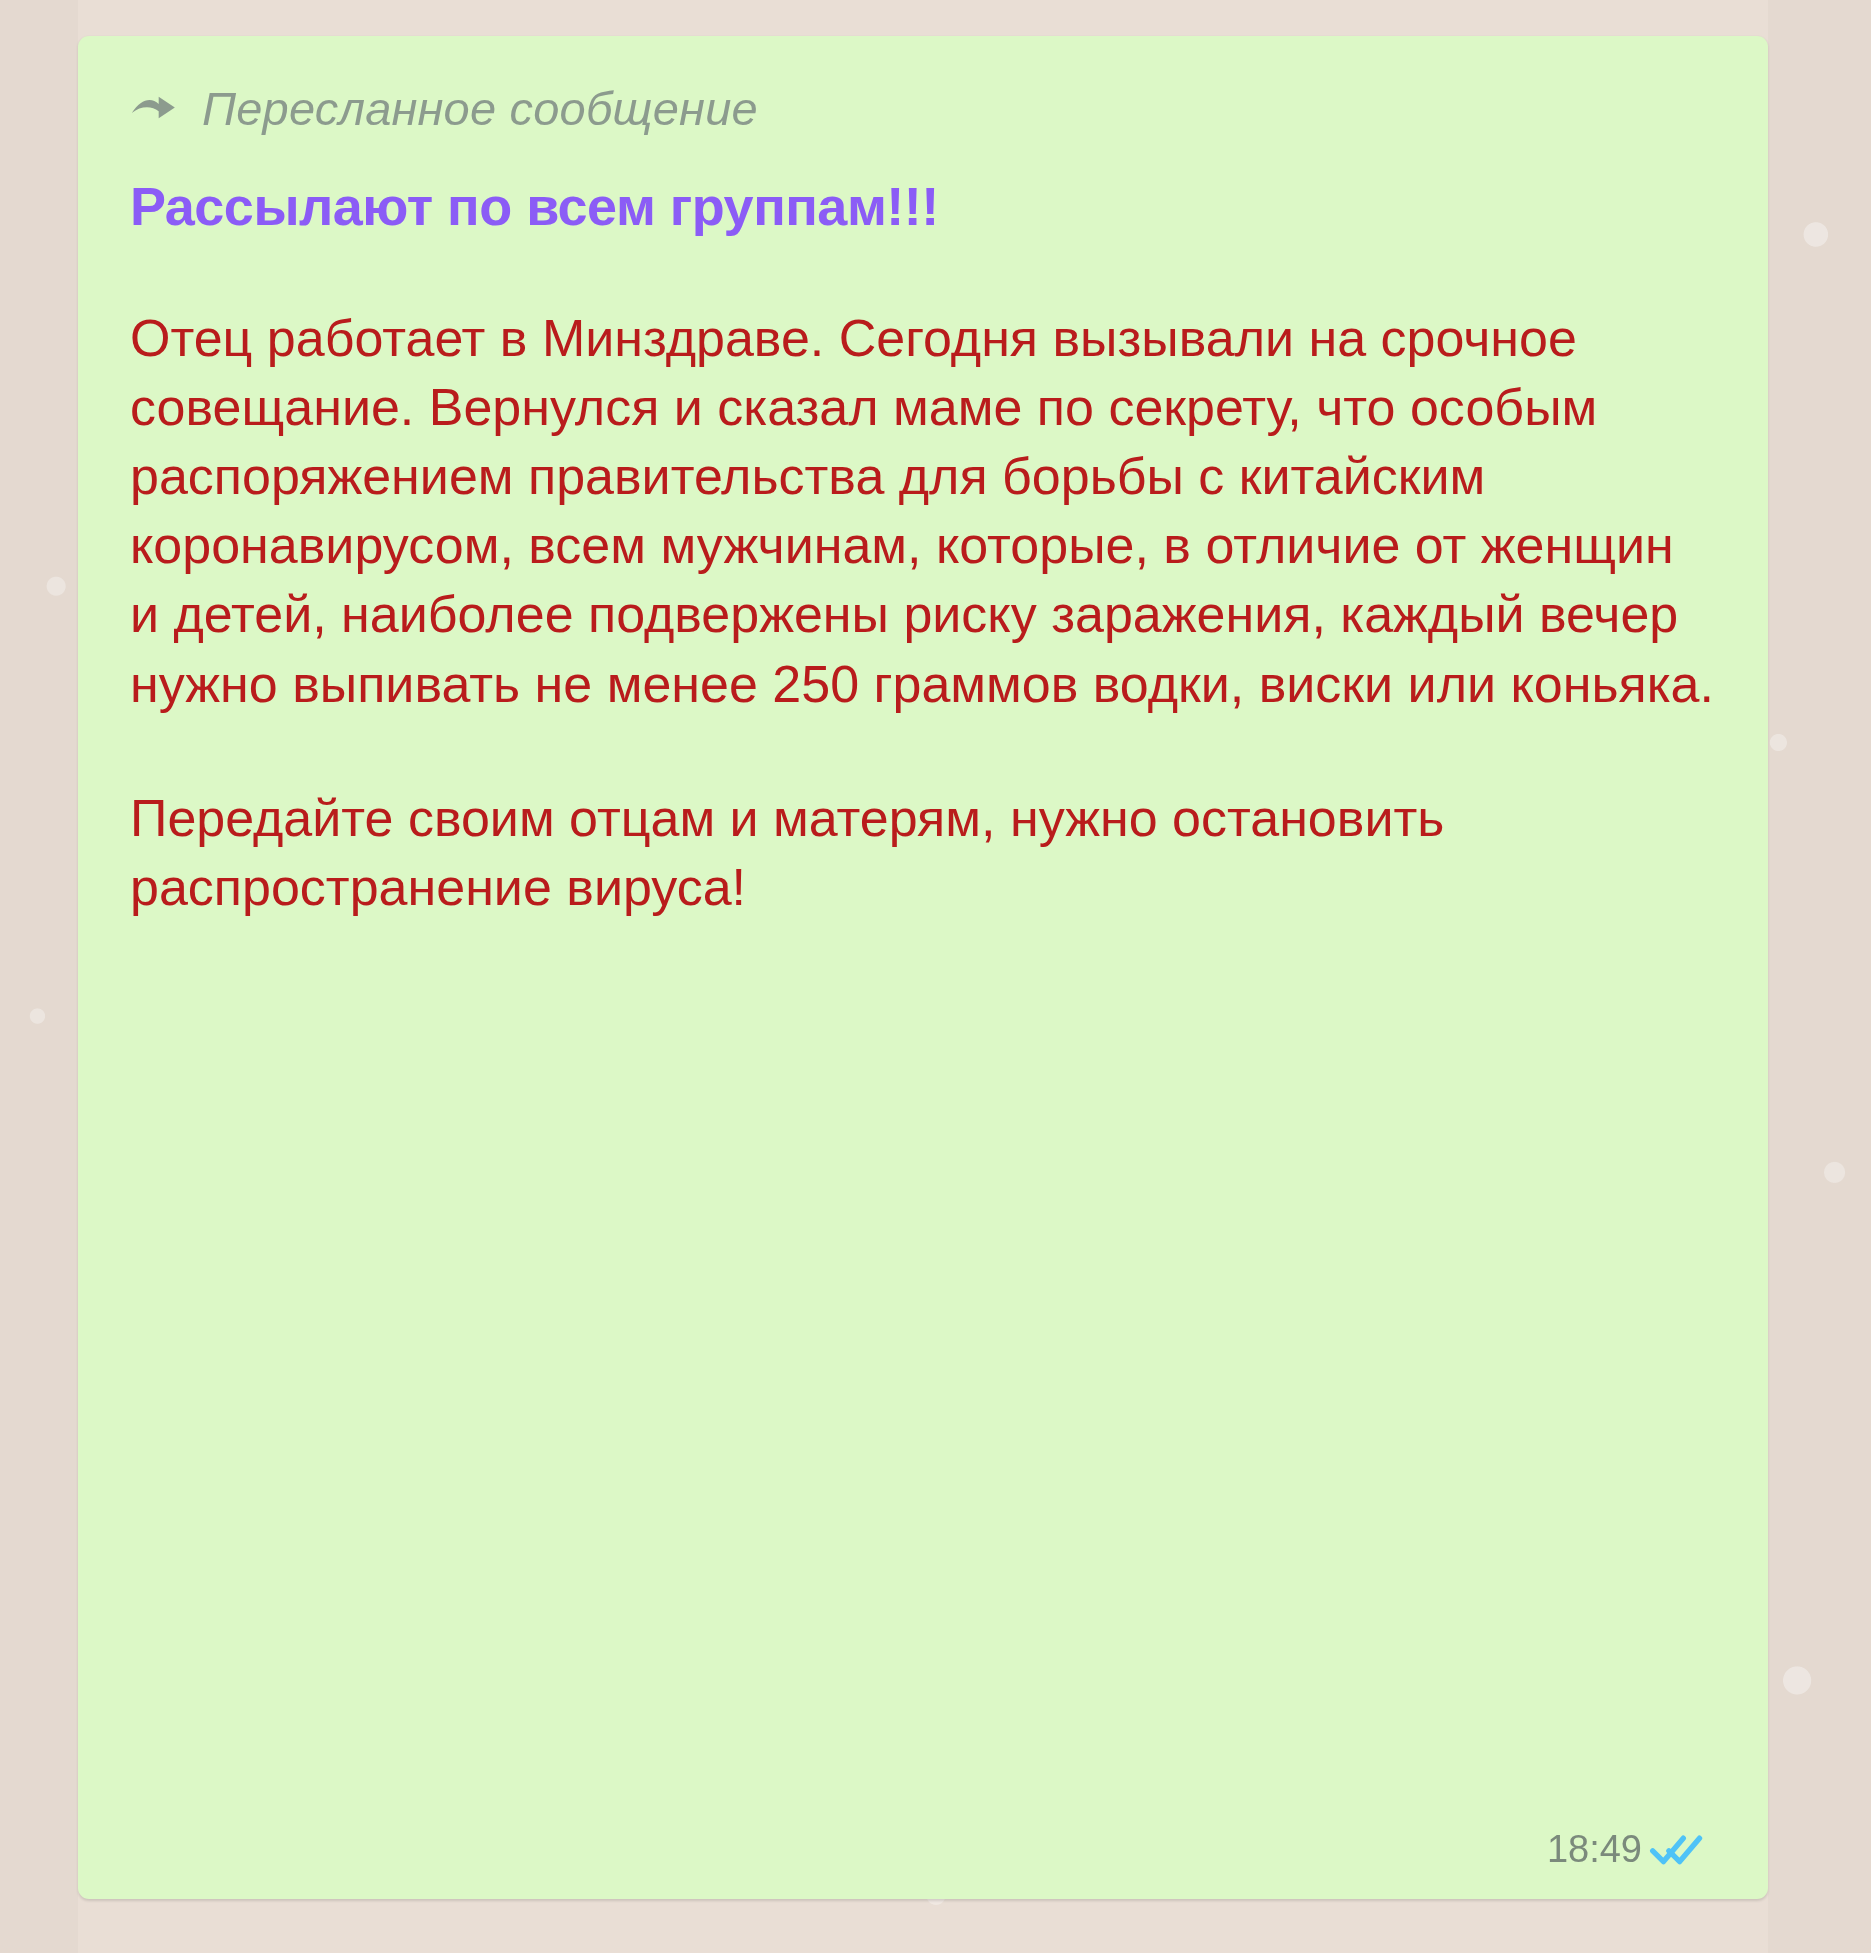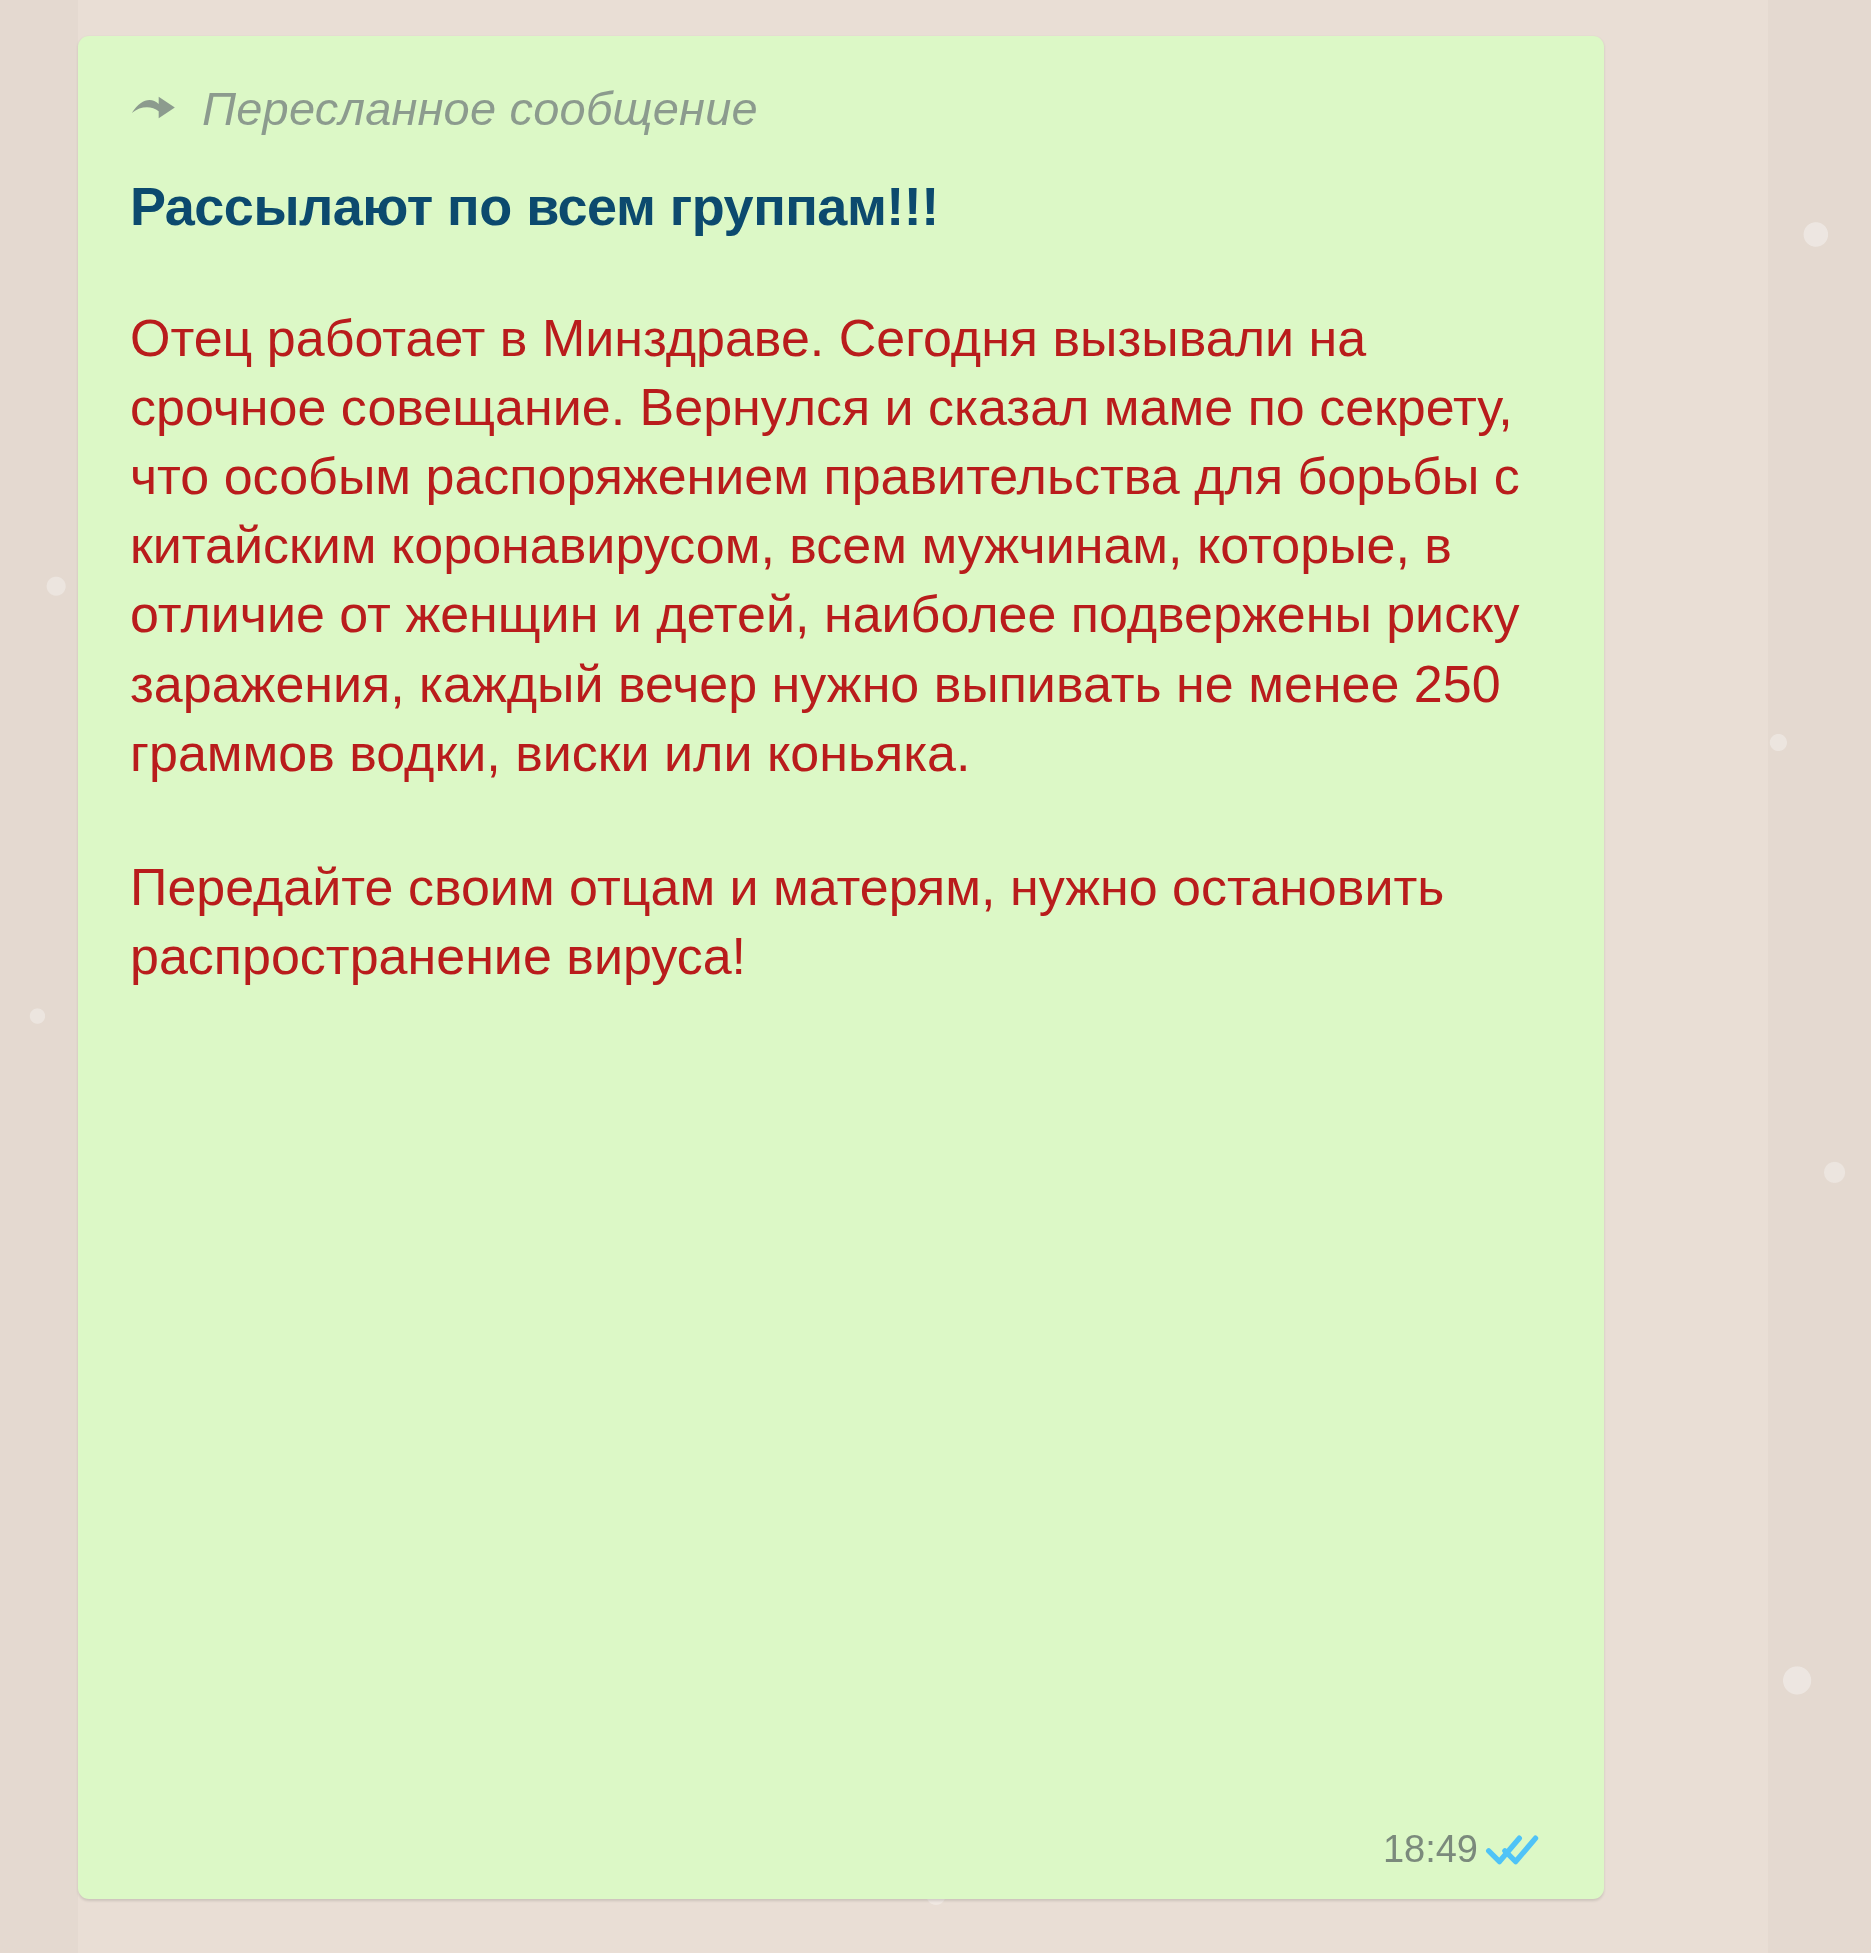--- a/index.html
+++ b/index.html
@@ -38,21 +38,21 @@
       radial-gradient(circle at 96% 86%, rgba(255,255,255,0.45) 0 13.6px, transparent 14.5px),
       radial-gradient(circle at 50% 97%, rgba(255,255,255,0.35) 0 9px, transparent 10px);
     opacity: 0.9;
   }
 
   
   #message-bubble {
     position: absolute;
     left: 78px;
     top: 36px;
-    width: 1526px;
+    width: 1690px;
     min-height: 1863px;
     background: #dcf8c6;
     border-radius: 11px;
     box-shadow: 0 1.8px 2.7px rgba(0,0,0,0.12);
     padding: 47px 52px 36px 52px;
     box-sizing: border-box;
   }
 
   .forwarded-row {
     display: flex;
@@ -70,21 +70,21 @@
     font-size: 47px;
     font-style: italic;
     color: #8c9b8e;
     letter-spacing: 0.2px;
     line-height: 1.1;
   }
 
   .headline {
     font-size: 54px;
     font-weight: bold;
-    color: #0c4a6e;
+    color: #8b5cf6;
     line-height: 1.15;
     margin: 0 0 67px 0;
     letter-spacing: -0.5px;
   }
 
   .body-text {
     font-size: 52px;
     color: #b91c1c;
     line-height: 1.33;
     margin: 0 0 65px 0;

